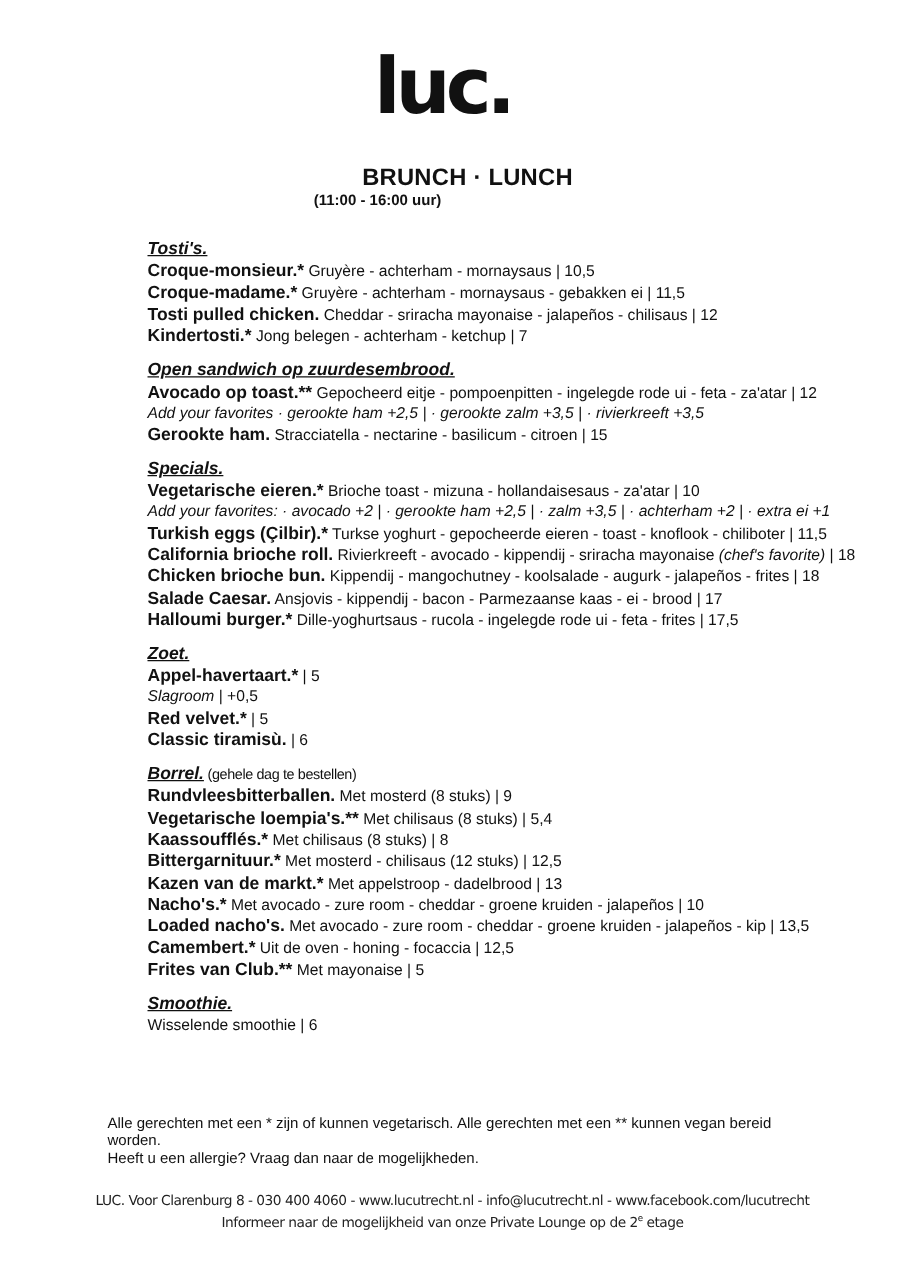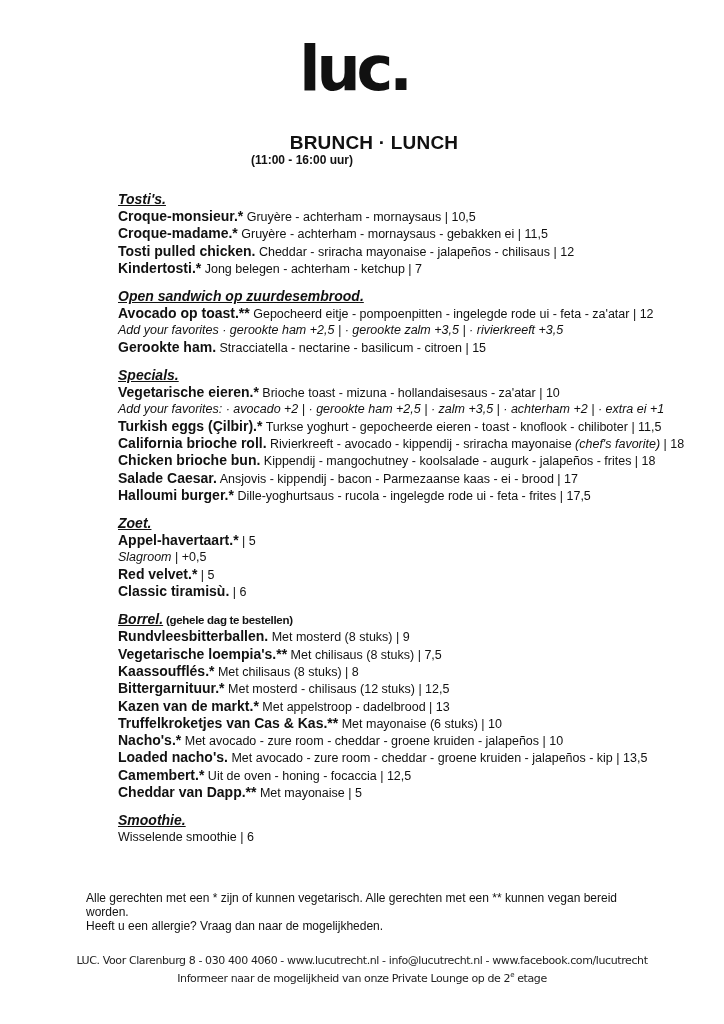--- a/index.html
+++ b/index.html
@@ -4,21 +4,21 @@
 <style>
   html, body { margin: 0; padding: 0; background: #ffffff; }
   body { width: 724px; height: 1024px; position: relative; overflow: hidden; color: #111; font-family: "Liberation Sans", sans-serif; }
   .logo { position: absolute; top: 38px; left: 0; width: 708px; text-align: center; }
   .logo-text { display: inline-block; font-family: "DejaVu Sans", sans-serif; font-weight: bold; font-size: 62px; letter-spacing: -4px; line-height: 1; color: #111; }
   .title { position: absolute; top: 132px; left: 12px; width: 724px; text-align: center; font-weight: bold; font-size: 19px; letter-spacing: 0.2px; }
   .subtitle { position: absolute; top: 153px; left: 0; width: 604px; text-align: center; font-weight: bold; font-size: 12px; }
   .menu { position: absolute; left: 86px; top: 190px; width: 580px; margin-left: 32px; }
   .section { margin-bottom: 10px; }
   .section-head { font-size: 14px; font-weight: bold; font-style: italic; text-decoration: underline; line-height: 17px; }
-  .section-note { font-size: 11.5px; font-weight: bold; font-style: normal; text-decoration: none; letter-spacing: -0.3px; }
+  .section-note { font-size: 11.5px; font-weight: normal; font-style: normal; text-decoration: none; letter-spacing: -0.3px; }
   .item { font-size: 12.5px; line-height: 16.3px; white-space: nowrap; }
   .item-name { font-weight: bold; font-size: 14px; }
   .item-desc { font-weight: normal; }
   .italic { font-style: italic; }
   .notes { position: absolute; left: 86px; top: 891px; width: 560px; font-size: 12px; line-height: 14px; }
   .footer { position: absolute; left: 0; width: 724px; top: 954px; text-align: center; font-size: 11px; line-height: 14px; color: #222; font-family: "DejaVu Sans", sans-serif; letter-spacing: -0.4px; }
   sup { font-size: 7px; }
 </style>
 </head>
 <body>
@@ -56,29 +56,28 @@
     <div class="section">
       <div><span class="section-head">Zoet.</span></div>
       <div class="item"><span class="item-name">Appel-havertaart.*</span><span class="item-desc"> | 5</span></div>
       <div class="item"><span class="italic">Slagroom</span><span> | +0,5</span></div>
       <div class="item"><span class="item-name">Red velvet.*</span><span class="item-desc"> | 5</span></div>
       <div class="item"><span class="item-name">Classic tiramisù.</span><span class="item-desc"> | 6</span></div>
     </div>
     <div class="section">
       <div><span class="section-head">Borrel.</span><span class="section-note"> (gehele dag te bestellen)</span></div>
       <div class="item"><span class="item-name">Rundvleesbitterballen.</span><span class="item-desc"> Met mosterd (8 stuks) | 9</span></div>
-      <div class="item"><span class="item-name">Vegetarische loempia's.**</span><span class="item-desc"> Met chilisaus (8 stuks) | 7,5</span></div>
+      <div class="item"><span class="item-name">Vegetarische loempia's.**</span><span class="item-desc"> Met chilisaus (8 stuks) | 5,4</span></div>
       <div class="item"><span class="item-name">Kaassoufflés.*</span><span class="item-desc"> Met chilisaus (8 stuks) | 8</span></div>
       <div class="item"><span class="item-name">Bittergarnituur.*</span><span class="item-desc"> Met mosterd - chilisaus (12 stuks) | 12,5</span></div>
       <div class="item"><span class="item-name">Kazen van de markt.*</span><span class="item-desc"> Met appelstroop - dadelbrood | 13</span></div>
-      <div class="item"><span class="item-name">Truffelkroketjes van Cas &amp; Kas.**</span><span class="item-desc"> Met mayonaise (6 stuks) | 10</span></div>
       <div class="item"><span class="item-name">Nacho's.*</span><span class="item-desc"> Met avocado - zure room - cheddar - groene kruiden - jalapeños | 10</span></div>
       <div class="item"><span class="item-name">Loaded nacho's.</span><span class="item-desc"> Met avocado - zure room - cheddar - groene kruiden - jalapeños - kip | 13,5</span></div>
       <div class="item"><span class="item-name">Camembert.*</span><span class="item-desc"> Uit de oven - honing - focaccia | 12,5</span></div>
-      <div class="item"><span class="item-name">Cheddar van Dapp.**</span><span class="item-desc"> Met mayonaise | 5</span></div>
+      <div class="item"><span class="item-name">Frites van Club.**</span><span class="item-desc"> Met mayonaise | 5</span></div>
     </div>
     <div class="section">
       <div><span class="section-head">Smoothie.</span></div>
       <div class="item">Wisselende smoothie | 6</div>
     </div>
   </div>
 
 <div class="notes">
   <div>Alle gerechten met een * zijn of kunnen vegetarisch. Alle gerechten met een ** kunnen vegan bereid worden.</div>
   <div>Heeft u een allergie? Vraag dan naar de mogelijkheden.</div>

